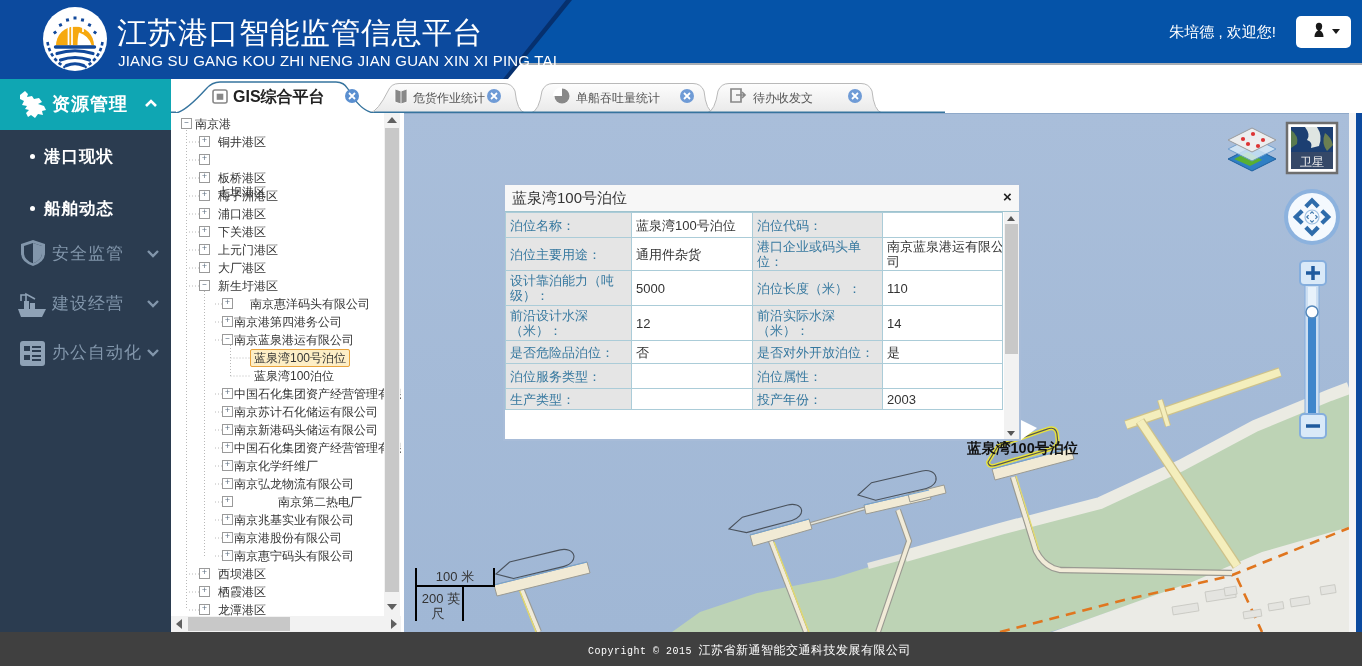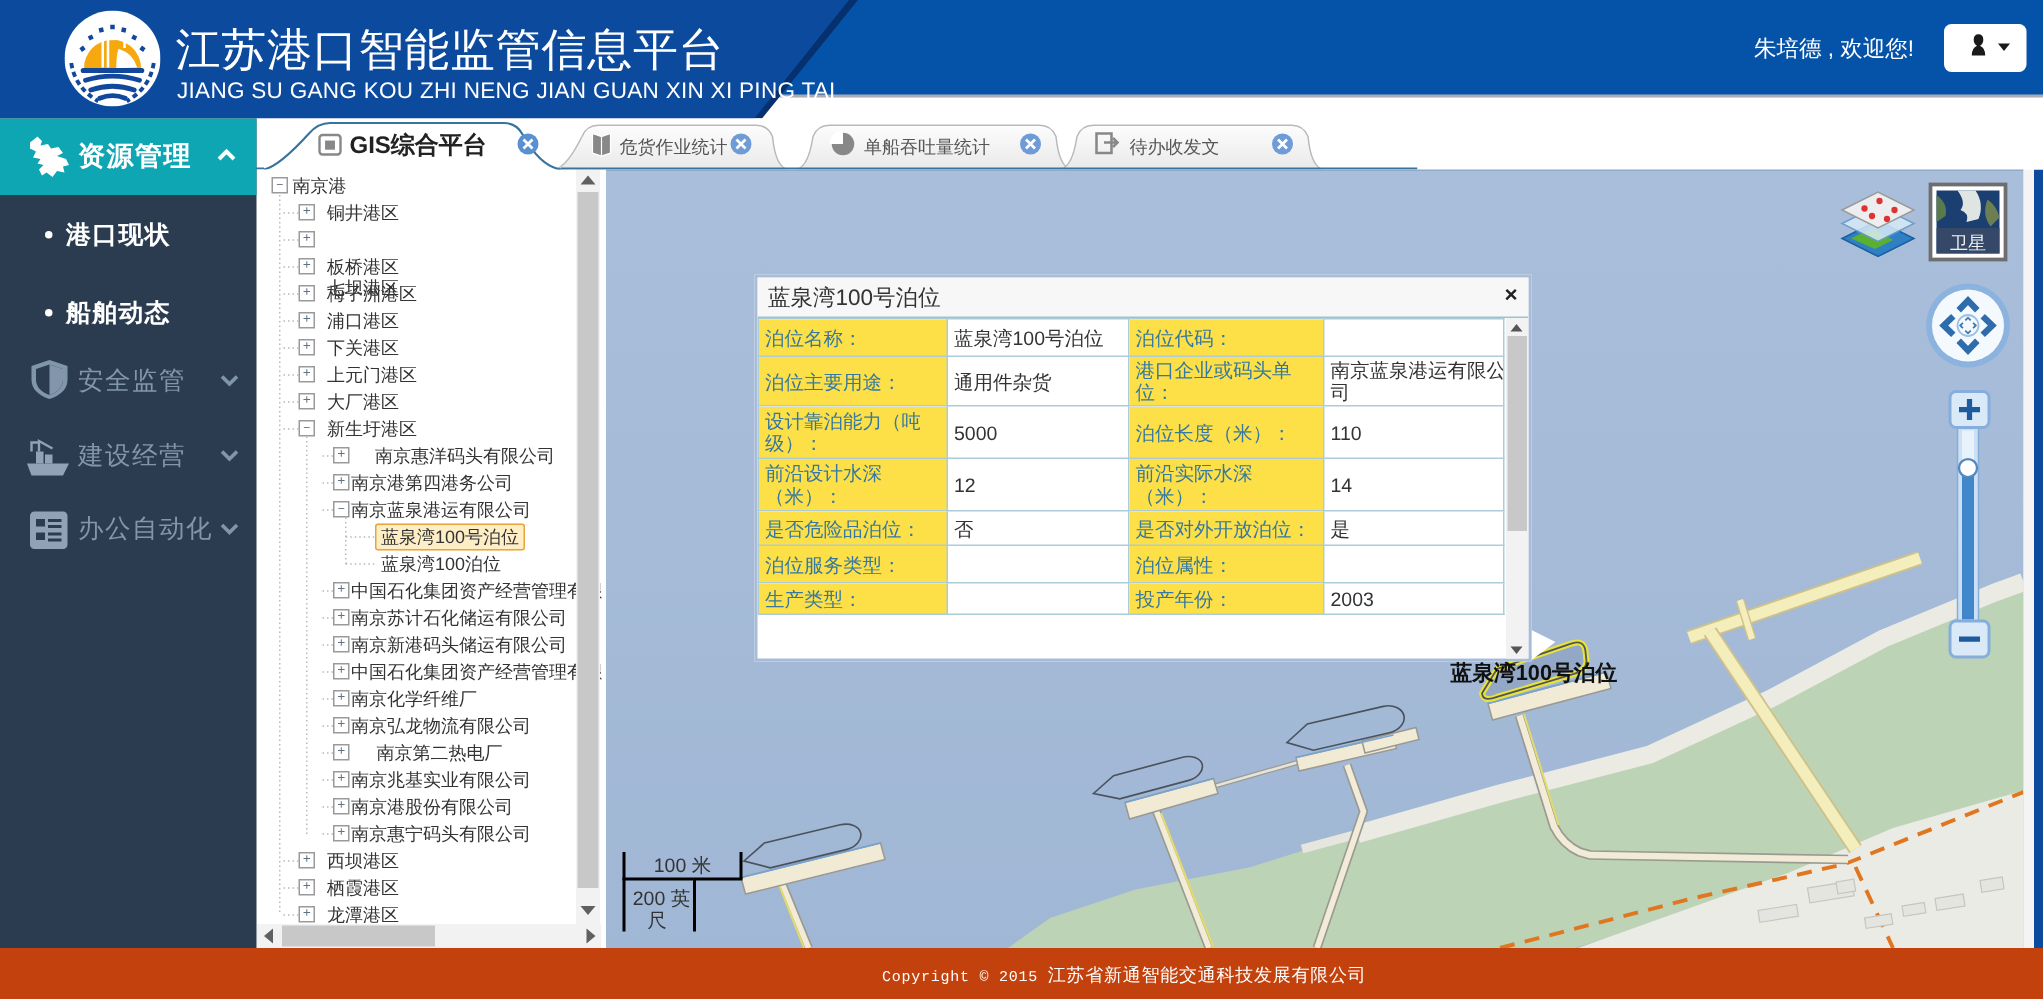--- a/index.html
+++ b/index.html
@@ -40,24 +40,24 @@
 
 #map{left:404px;top:112px;width:945px;height:520px;background:#a3b9d6;}
 #rightstrip{left:1349px;top:113px;width:7px;height:519px;background:#f4f4f4;}
 #rightblue{left:1356px;top:113px;width:6px;height:519px;background:#0c4a9e;}
 
 #dialog{left:503px;top:183px;width:518px;height:258px;background:#fff;
   border:2px solid #a8bcd8;box-sizing:border-box;overflow:hidden;}
 #dlgtitle{left:0;top:0;width:100%;height:26px;background:#f7f7f7;border-bottom:1px solid #9fc3ce;}
 #dlgtable{position:absolute;left:0;top:27px;width:498px;border-collapse:collapse;table-layout:fixed;}
 #dlgtable td{border:1px solid #abccd8;font-size:13px;line-height:15px;padding:1px 4px;vertical-align:middle;white-space:nowrap;overflow:hidden;}
-#dlgtable td.l{background:#fde047;color:#36789f;}
+#dlgtable td.l{background:#e5e5e5;color:#36789f;}
 #dlgtable td.v{background:#fff;color:#333;}
 
-#footer{left:0;top:632px;width:1362px;height:34px;background:#c2410c;color:#fff;font-size:12px;letter-spacing:0.5px;}
+#footer{left:0;top:632px;width:1362px;height:34px;background:#404040;color:#fff;font-size:12px;letter-spacing:0.5px;}
 #footer span{position:absolute;top:10px;left:588px;white-space:nowrap;}
 </style>
 </head>
 <body>
 
 <div class="abs" id="header"></div>
 <div class="abs" id="greet">朱培德 , 欢迎您!</div>
 <div class="abs" id="userbtn">
 <svg width="55" height="32" viewBox="0 0 55 32">
 <path d="M18.5 21 q0-5 3.5-6.5 q-2.2-1.3-2.2-4 q0-3.7 3.2-3.7 q3.2 0 3.2 3.7 q0 2.7-2.2 4 q3.5 1.5 3.5 6.5 Z" fill="#1a1a1a"></path>
@@ -263,21 +263,21 @@
 <div class="tn" style="left:63px;top:291px;">南京苏计石化储运有限公司</div>
 <div class="exp" style="left:51px;top:312px;">+</div>
 <div class="tn" style="left:63px;top:309px;">南京新港码头储运有限公司</div>
 <div class="exp" style="left:51px;top:330px;">+</div>
 <div class="tn" style="left:63px;top:327px;">中国石化集团资产经营管理有限公司</div>
 <div class="exp" style="left:51px;top:348px;">+</div>
 <div class="tn" style="left:63px;top:345px;">南京化学纤维厂</div>
 <div class="exp" style="left:51px;top:366px;">+</div>
 <div class="tn" style="left:63px;top:363px;">南京弘龙物流有限公司</div>
 <div class="exp" style="left:51px;top:384px;">+</div>
-<div class="tn" style="left:80px;top:381px;">南京第二热电厂</div>
+<div class="tn" style="left:63px;top:381px;padding-left:44px;">南京第二热电厂</div>
 <div class="exp" style="left:51px;top:402px;">+</div>
 <div class="tn" style="left:63px;top:399px;">南京兆基实业有限公司</div>
 <div class="exp" style="left:51px;top:420px;">+</div>
 <div class="tn" style="left:63px;top:417px;">南京港股份有限公司</div>
 <div class="exp" style="left:51px;top:438px;">+</div>
 <div class="tn" style="left:63px;top:435px;">南京惠宁码头有限公司</div>
 <div class="exp" style="left:28px;top:456px;">+</div>
 <div class="tn" style="left:47px;top:453px;">西坝港区</div>
 <div class="exp" style="left:28px;top:474px;">+</div>
 <div class="tn" style="left:47px;top:471px;">栖霞港区</div>

